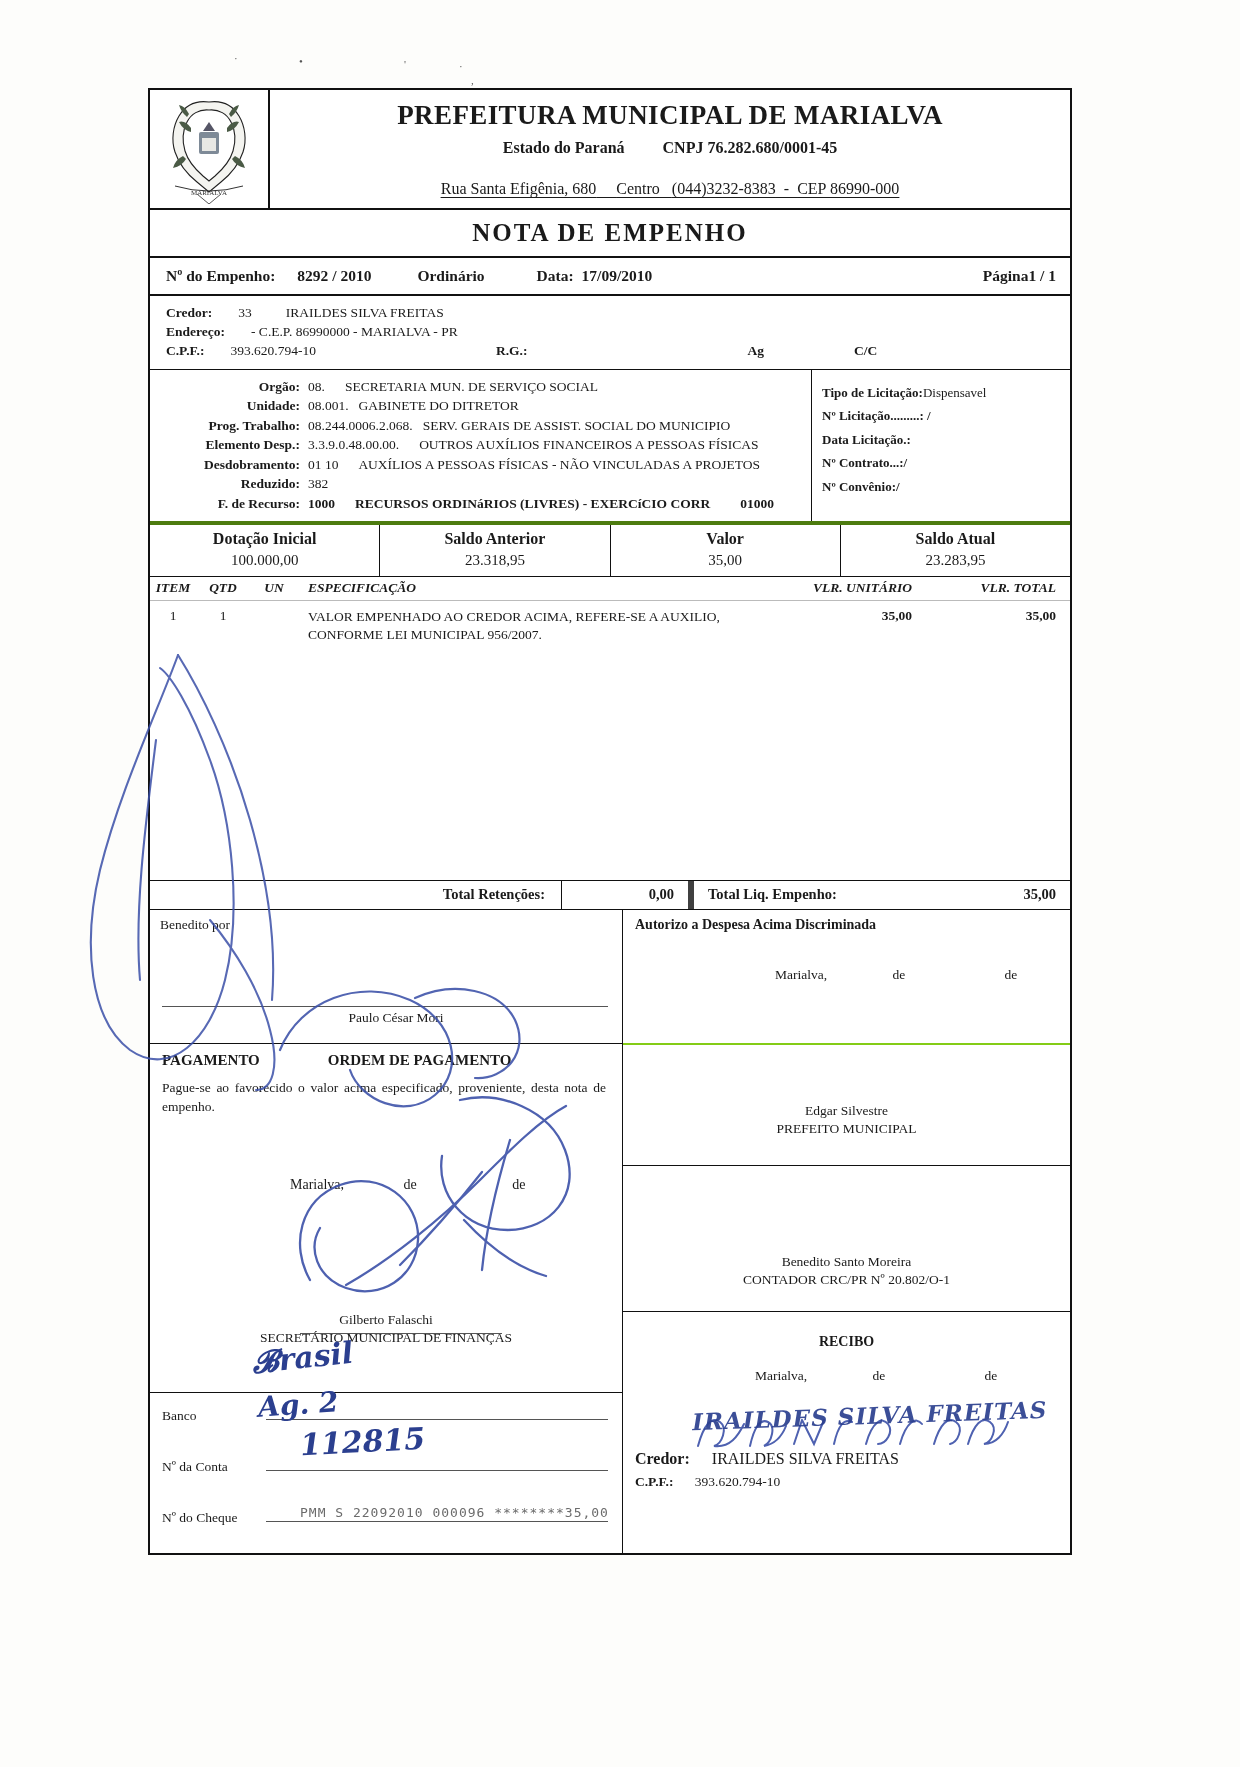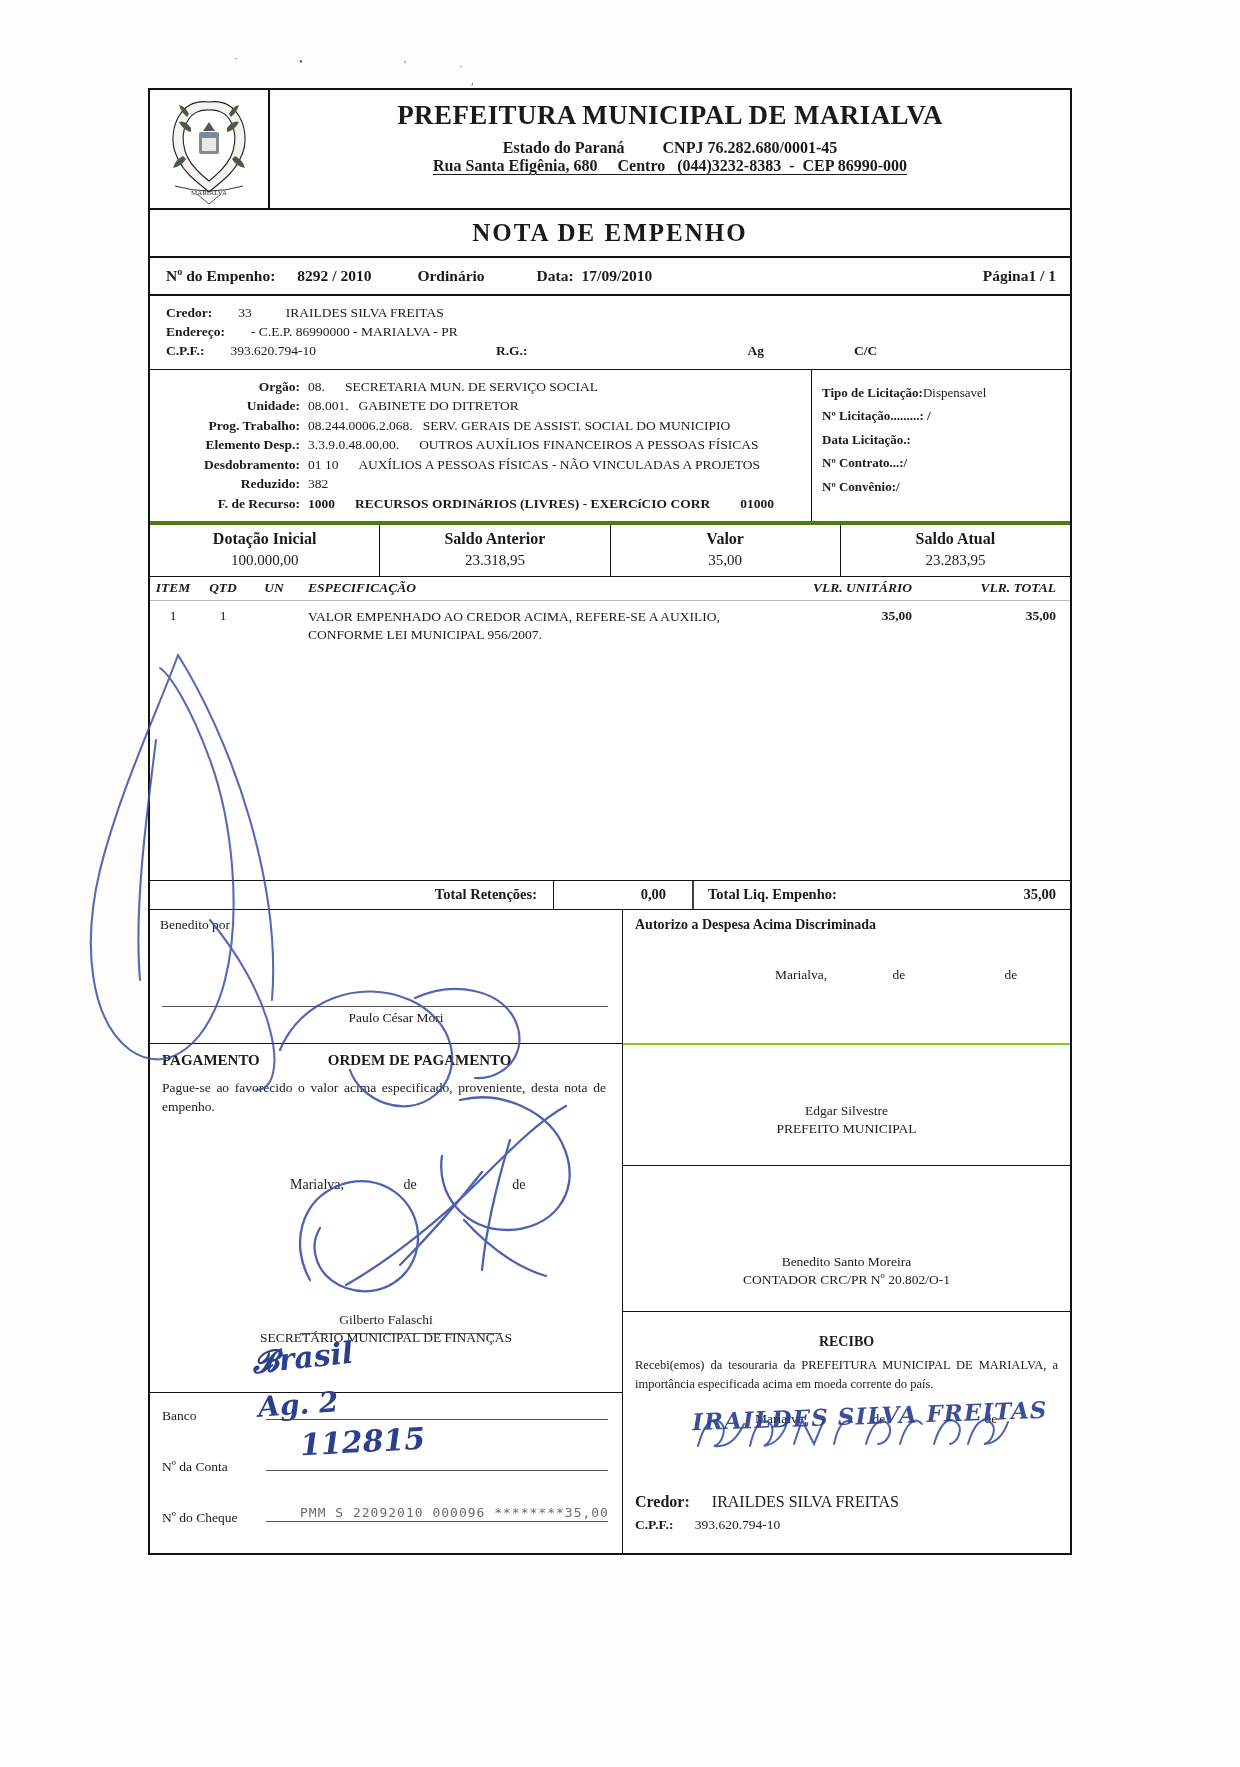--- a/index.html
+++ b/index.html
@@ -67,22 +67,22 @@
     margin-top: 4px;
   }
   .h-row2 {
     font-size: 16px;
     font-weight: bold;
     margin-top: 8px;
   }
   .h-row2 .estado { margin-right: 34px; }
   .h-row3 {
     font-size: 16px;
-    font-weight: bold;
-    margin-top: 0;
+    font-weight: normal;
+    margin-top: 23px;
     text-decoration: underline;
     text-underline-offset: 3px;
   }
   .h-row3 span { text-decoration: underline; }
 
   .nota-title {
     text-align: center;
     font-size: 25px;
     font-weight: bold;
     letter-spacing: 2px;
@@ -203,22 +203,21 @@
   }
   .tot-ret-val {
     width: 112px;
     text-align: right;
     padding: 5px 14px 6px 0;
     border-left: 1px solid #111;
   }
   .tot-liq-label {
     width: 200px;
     padding: 5px 0 6px 14px;
-    border-left: 2px solid #404040;
-    margin-left: 12px;
+    border-left: 6px solid #404040;
   }
   .tot-liq-val {
     width: 148px;
     text-align: right;
     padding: 5px 14px 6px 0;
   }
 
   
   .sig-wrap { display: flex; }
   .sig-left { width: 472px; border-right: 1px solid #111; }
@@ -592,21 +591,20 @@
           <div class="name-center" style="top:76px;">PREFEITO MUNICIPAL</div>
         </div>
 
         <div class="contador-box">
           <div class="name-center" style="top:88px;">Benedito Santo Moreira</div>
           <div class="name-center" style="top:106px;">CONTADOR CRC/PR Nº 20.802/O-1</div>
         </div>
 
         <div class="recibo-box">
           <div class="recibo-title">RECIBO</div>
-          <div class="recibo-text">Recebi(emos) da tesouraria da PREFEITURA MUNICIPAL DE MARIALVA, a importância especificada acima em moeda corrente do país.</div>
           <div class="recibo-city">
             <span>Marialva,</span>
             <span class="de1">de</span>
             <span class="de2">de</span>
           </div>
           <div class="recibo-credor">
             <span class="k">Credor:</span>
             <span class="v">IRAILDES SILVA FREITAS</span>
           </div>
           <div class="recibo-cpf">

